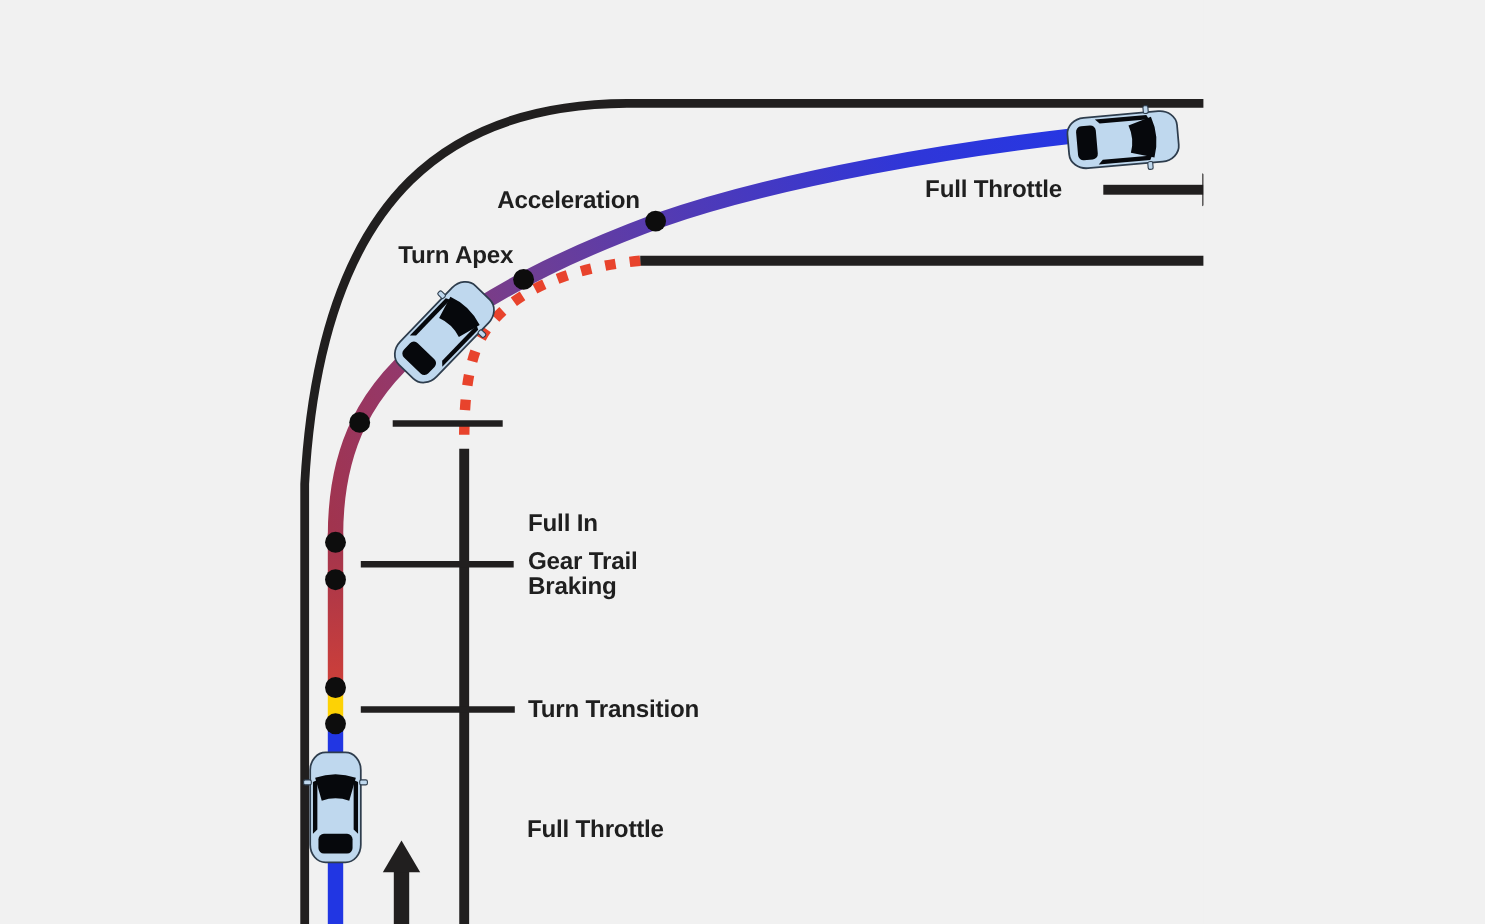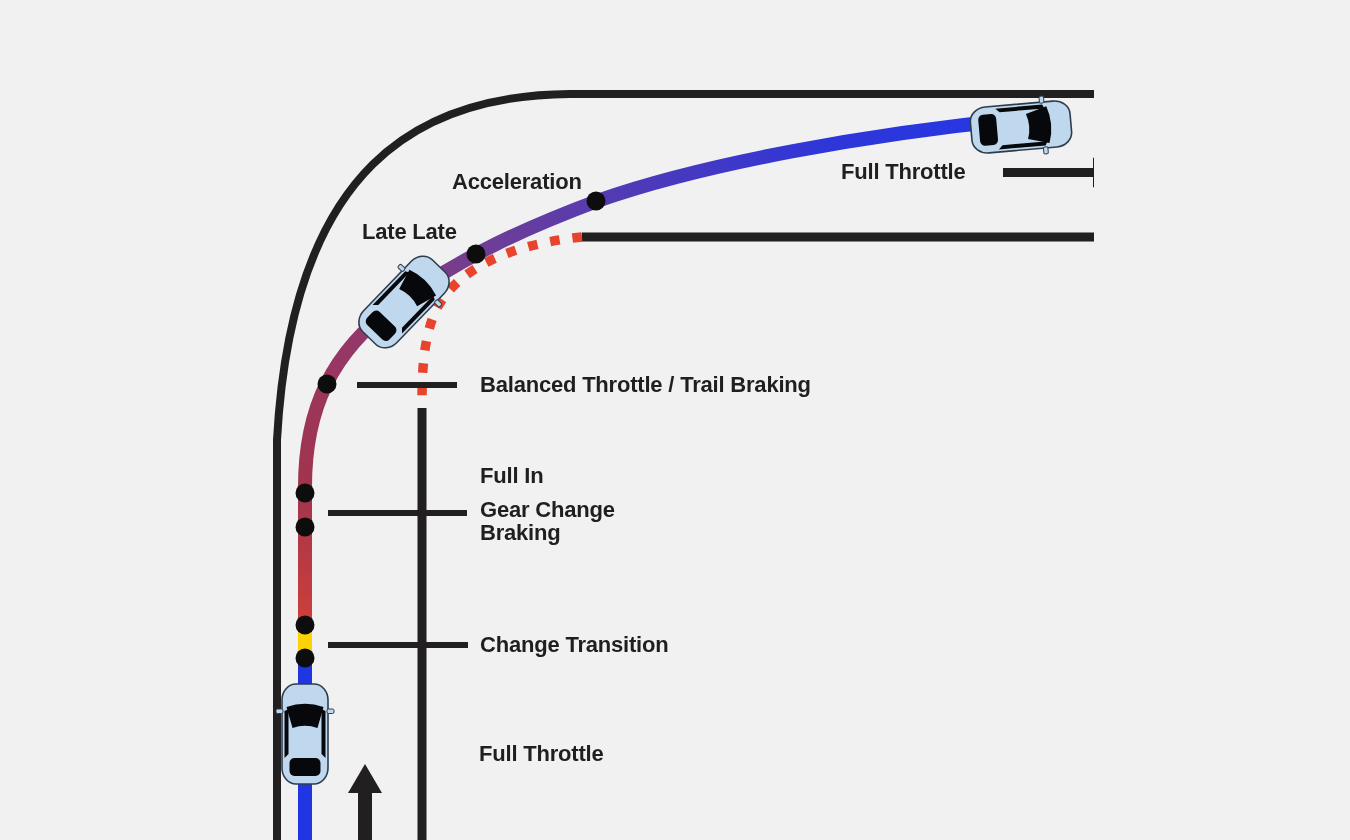--- a/index.html
+++ b/index.html
@@ -98,22 +98,21 @@
       <rect x="358" y="791" width="14" height="49"></rect>
       <polygon points="348,793 365,764 382,793"></polygon>
     </g>
 
     <use href="#car-shape" xlink:href="#car-shape" transform="translate(305,734)"></use>
     <use href="#car-shape" xlink:href="#car-shape" transform="translate(404,302) rotate(44)"></use>
     <use href="#car-shape" xlink:href="#car-shape" transform="translate(1021,127) rotate(85)"></use>
   </svg>
 
   <div class="label lbl-acceleration">Acceleration</div>
-  <div class="label lbl-late-apex">Late Late</div>
+  <div class="label lbl-late-apex">Turn Apex</div>
   <div class="label lbl-ft-exit">Full Throttle</div>
-  <div class="label lbl-balanced">Balanced Throttle / Trail Braking</div>
   <div class="label lbl-turn-in">Full In</div>
-  <div class="label lbl-gear-change">Gear Change</div>
+  <div class="label lbl-gear-change">Gear Trail</div>
   <div class="label lbl-braking">Braking</div>
-  <div class="label lbl-pedal">Change Transition</div>
+  <div class="label lbl-pedal">Turn Transition</div>
   <div class="label lbl-ft-entry">Full Throttle</div>
 
 </div>
 
 </body></html>

